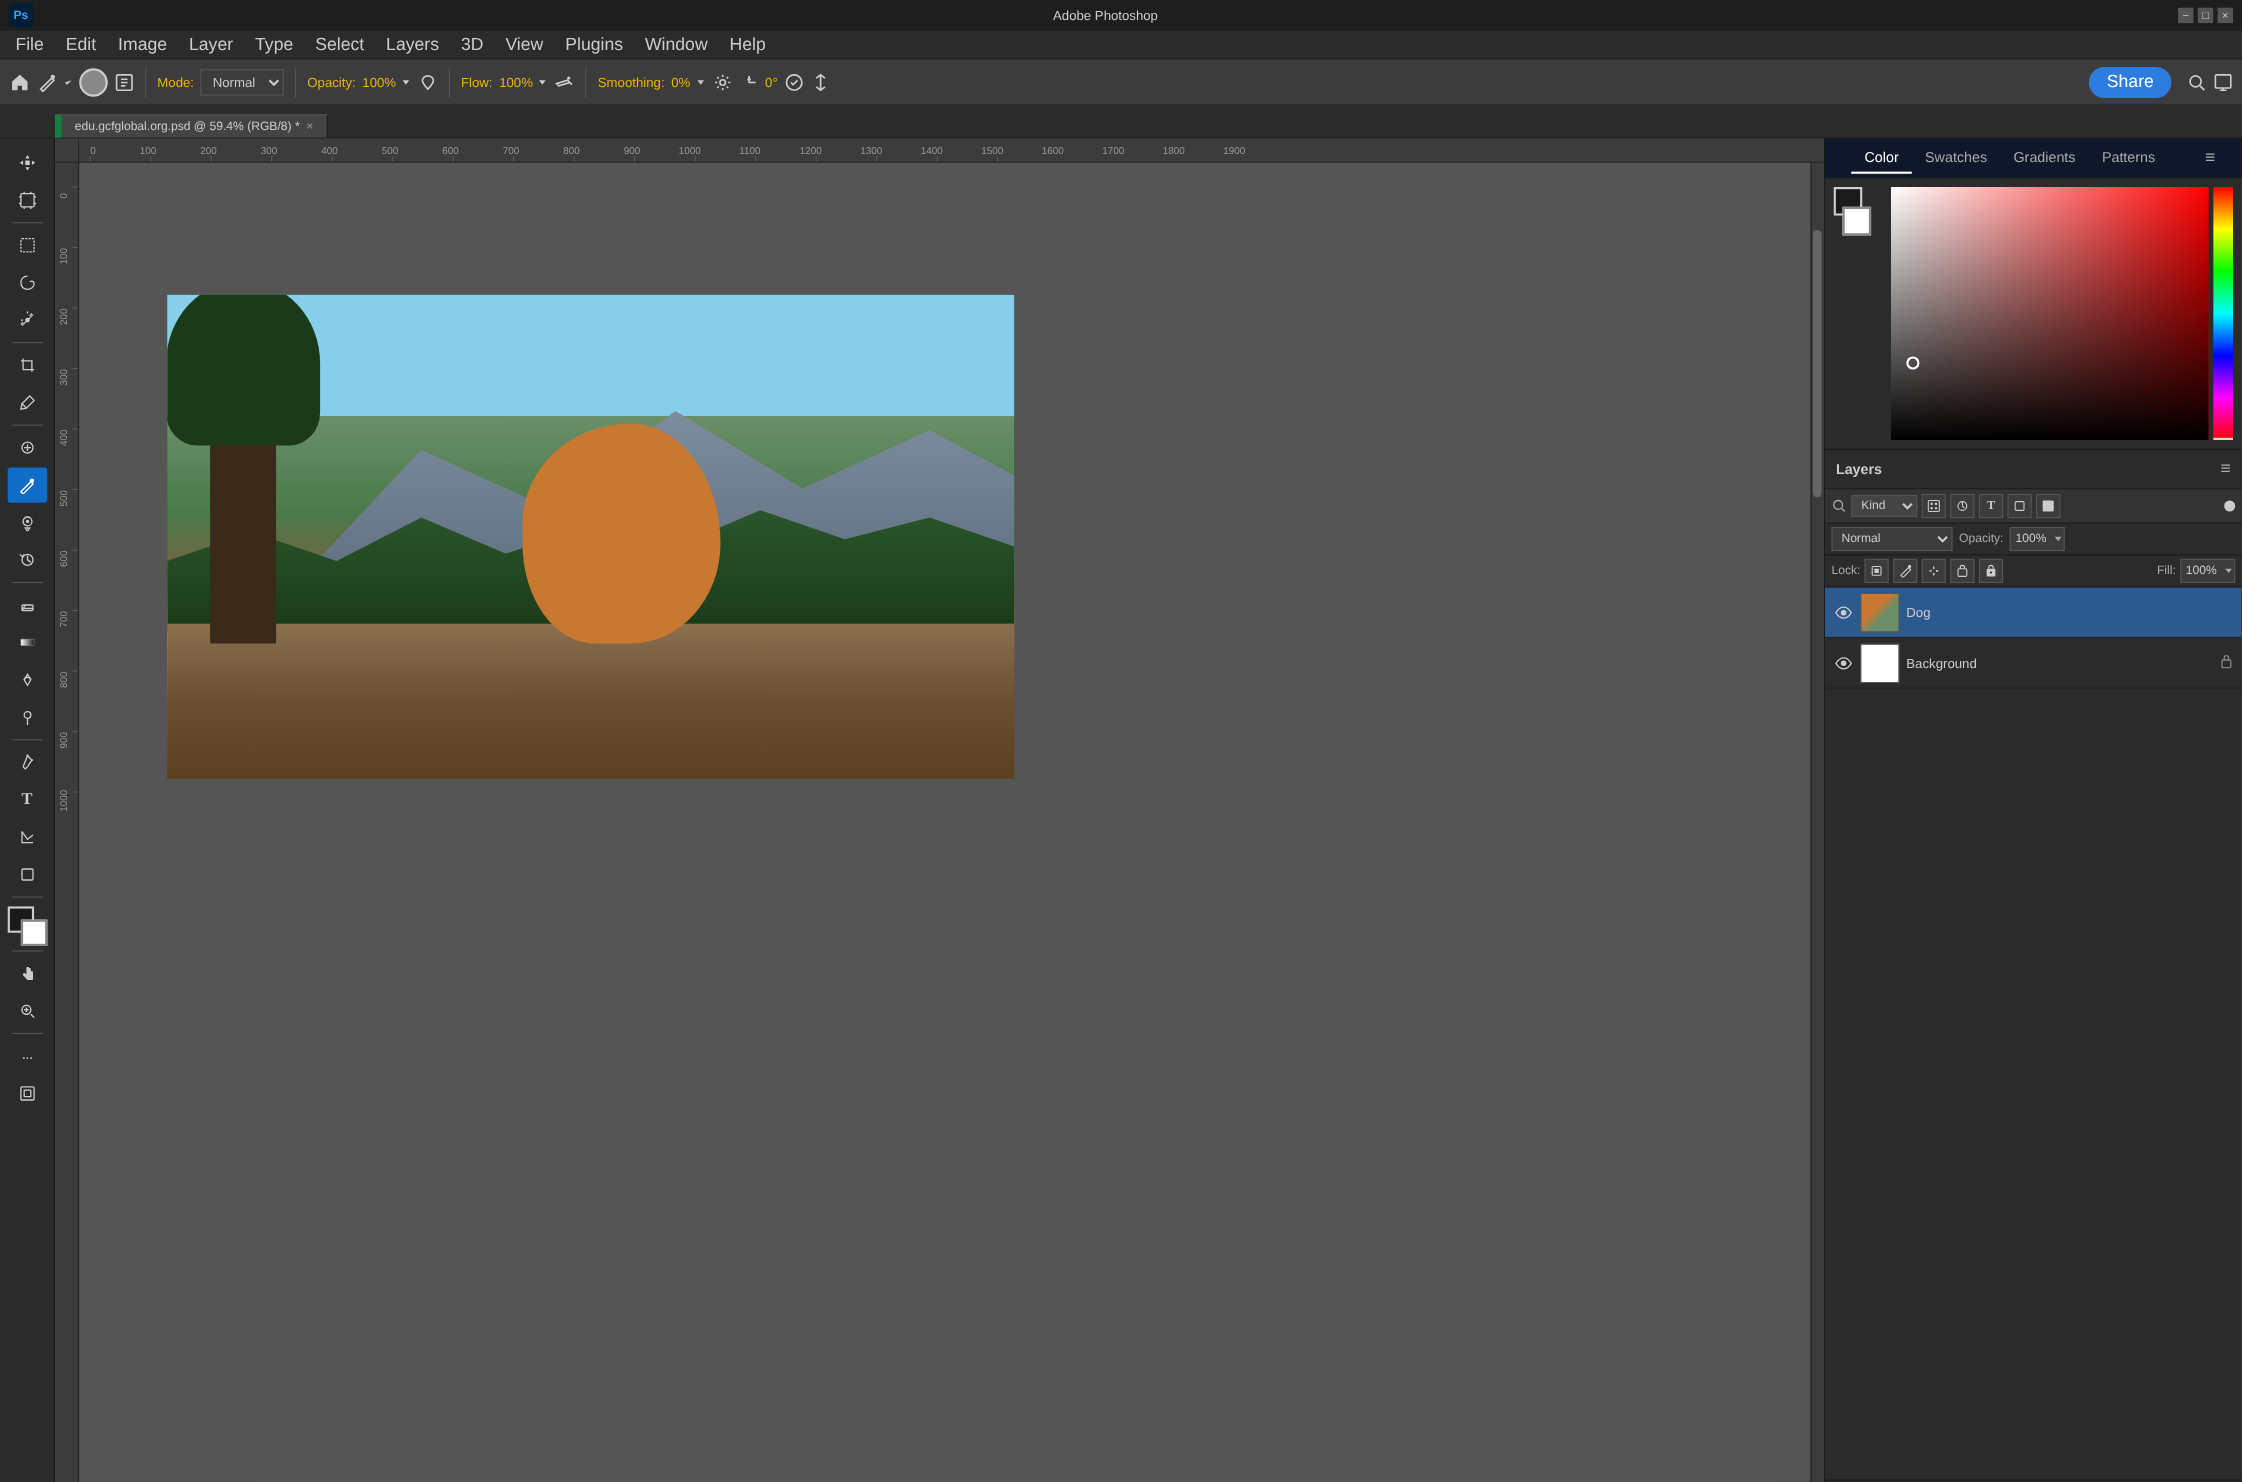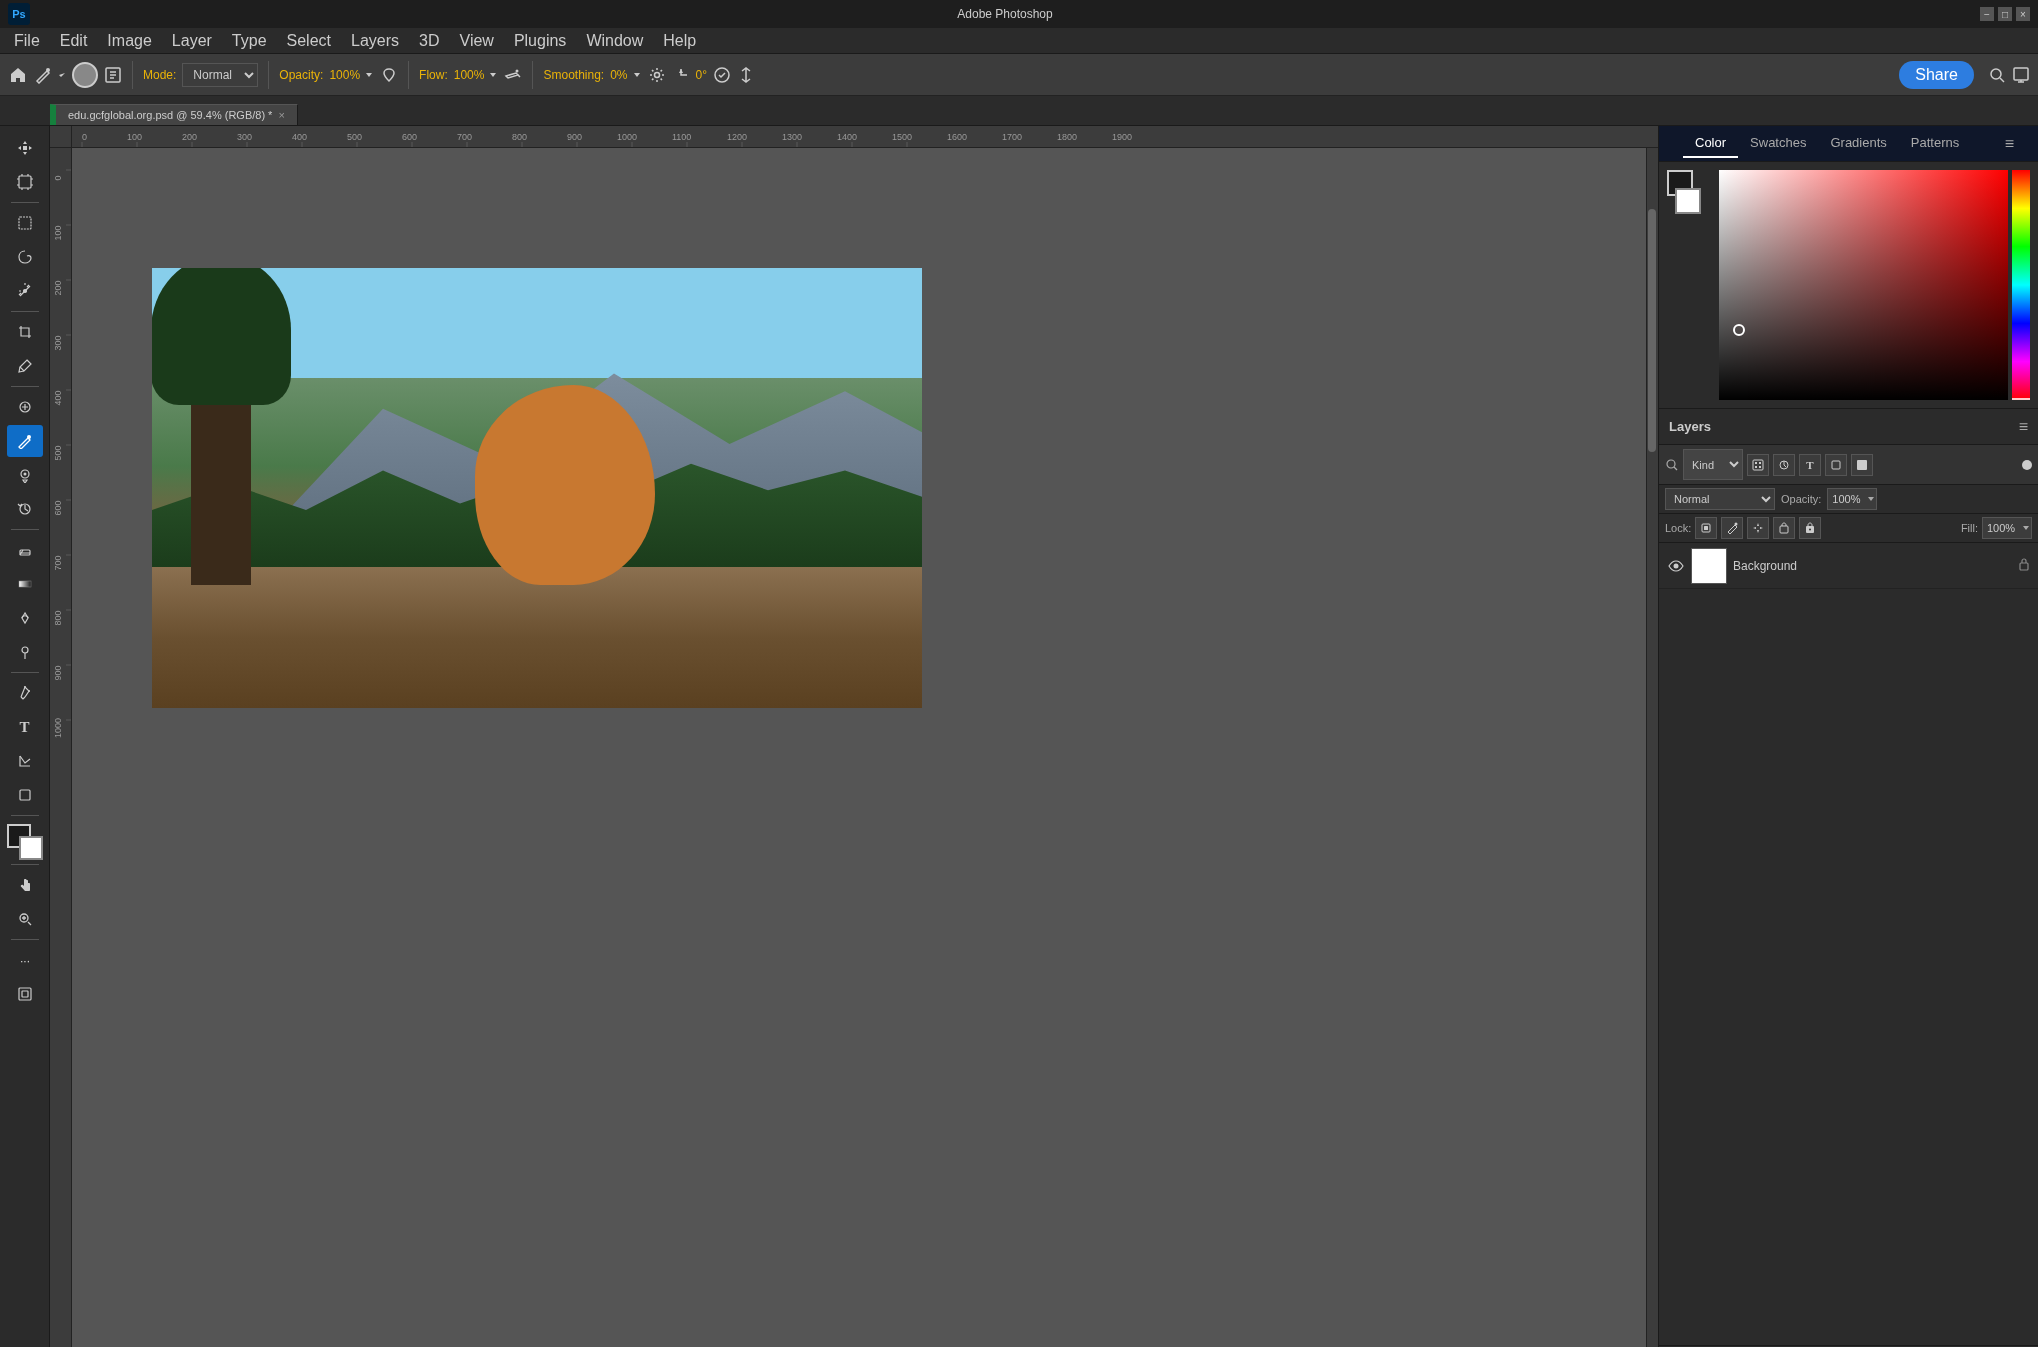--- a/index.html
+++ b/index.html
@@ -474,21 +474,21 @@
       gap: 4px;
       border-bottom: 1px solid #1a1a1a;
       background: #333;
     }
     .layers-filter-select {
       background: #444;
       border: 1px solid #555;
       color: #ccc;
       font-size: 11px;
       padding: 2px 4px;
-      height: 31px;
+      height: 20px;
     }
     .layers-icon-btn {
       width: 22px;
       height: 22px;
       background: #3c3c3c;
       border: 1px solid #555;
       color: #ccc;
       font-size: 12px;
       cursor: pointer;
       display: flex;
@@ -1225,20 +1225,32 @@
         <div style="position:relative;display:flex;align-items:center;">
           <input class="fill-value" type="text" value="100%" style="">
           <svg width="8" height="8" viewBox="0 0 8 8" fill="#aaa" style="position:absolute;right:2px;">
               <path d="M1 2l3 4 3-4z"></path>
             </svg>
         </div>
       </div>
 
       <div class="layers-list">
 
+        <div class="layer-row active">
+          <div class="layer-eye">
+            <svg width="16" height="12" viewBox="0 0 16 12" fill="none">
+              <path d="M8 1 C4 1 1 6 1 6 C1 6 4 11 8 11 C12 11 15 6 15 6 C15 6 12 1 8 1z" stroke="#ccc" stroke-width="1.2"></path>
+              <circle cx="8" cy="6" r="2.5" fill="#ccc"></circle>
+            </svg>
+          </div>
+          <div class="layer-thumb">
+            <div class="layer-thumb-dog"></div>
+          </div>
+          <span class="layer-name">Dog</span>
+        </div>
 
         <div class="layer-row">
           <div class="layer-eye">
             <svg width="16" height="12" viewBox="0 0 16 12" fill="none">
               <path d="M8 1 C4 1 1 6 1 6 C1 6 4 11 8 11 C12 11 15 6 15 6 C15 6 12 1 8 1z" stroke="#ccc" stroke-width="1.2"></path>
               <circle cx="8" cy="6" r="2.5" fill="#ccc"></circle>
             </svg>
           </div>
           <div class="layer-thumb">
             <div class="layer-thumb-bg"></div>

